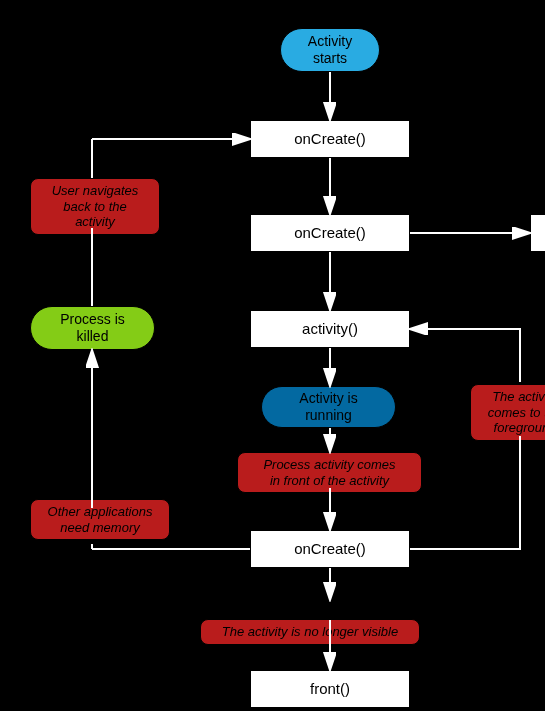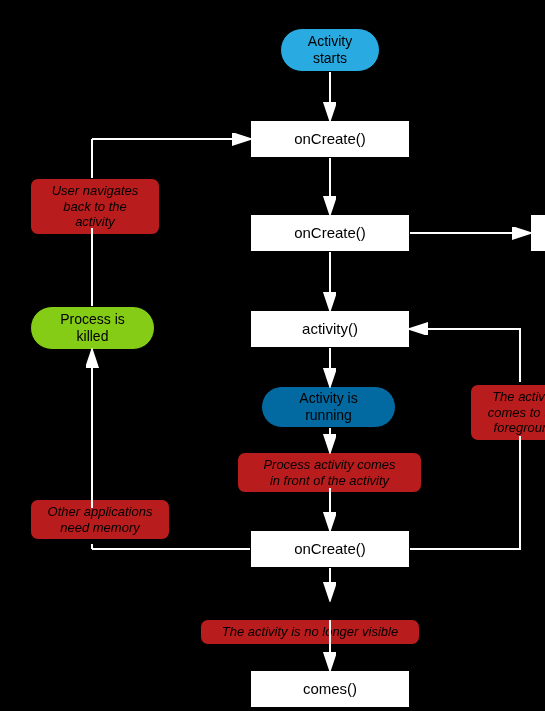--- a/index.html
+++ b/index.html
@@ -80,21 +80,21 @@
 <div class="node label" style="left:237px; top:452px; width:185px; white-space:pre;">Process activity comes
 in front of the activity</div>
 
 <div class="node label" style="left:30px; top:499px; width:140px; white-space:pre;">Other applications
 need memory</div>
 
 <div class="node rect" style="left:250px; top:530px;">onCreate()</div>
 
 <div class="node label" style="left:200px; top:600px; width:220px;margin-top:19px;">The activity is no longer visible</div>
 
-<div class="node rect" style="left:250px; top:670px;">comes()</div>
+<div class="node rect" style="left:250px; top:670px;">front()</div>
 
 <svg class="arrow" width="545" height="711" style="left:0;top:0;position:absolute;pointer-events:none;">
   <defs>
     <marker id="ah" markerWidth="10" markerHeight="10" refX="8" refY="3" orient="auto">
       <path d="M0,0 L9,3 L0,6 Z" fill="#fff"></path>
     </marker>
   </defs>
 
   <line x1="330" y1="72" x2="330" y2="118" stroke="#fff" stroke-width="2" marker-end="url(#ah)"></line>
 

